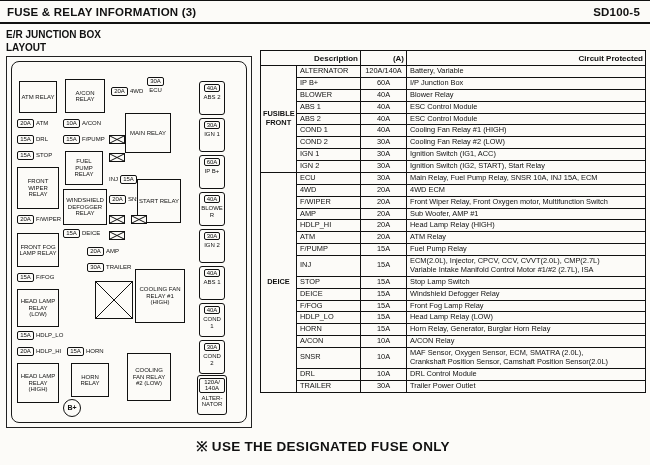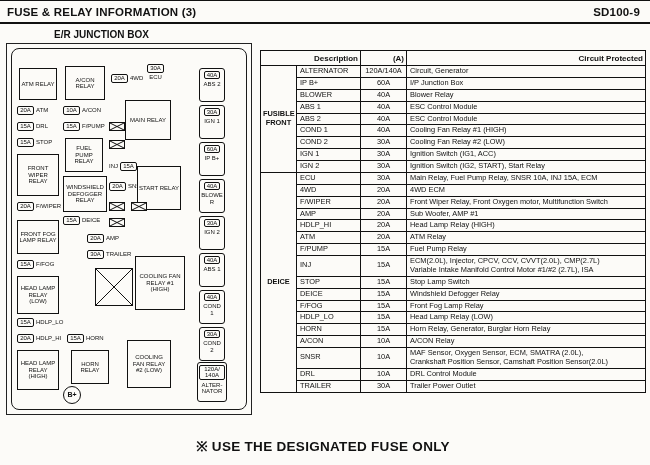--- a/index.html
+++ b/index.html
@@ -8,21 +8,21 @@
   .page { position:relative; width:650px; height:465px; background:#fcfbf8; overflow:hidden; }
 
   
   .topbar { position:absolute; top:0; left:0; right:0; height:24px;
             display:flex; justify-content:space-between; align-items:center;
             padding:0 10px 0 7px; border-top:1.5px solid #111; border-bottom:2px solid #111;
             font-weight:bold; font-size:11.5px; letter-spacing:.2px; }
 
   
   .left { position:absolute; left:6px; top:28px; width:248px; }
-  .jb-title { font-weight:bold; font-size:10px; line-height:1.3;margin-left:48px; }
+  .jb-title { font-weight:bold; font-size:10px; line-height:1.3; }
   .layout-panel { position:relative; margin-top:2px; width:246px; height:372px;
                   border:1px solid #222; background:#fcfbf8; }
   .inner-outline { position:absolute; left:4px; top:4px; right:4px; bottom:4px;
                    border:1.5px solid #1a1a1a; border-radius:8px; }
   .layout-items { position:absolute; left:0; top:0; right:0; bottom:0; }
   .li { position:absolute; font-size:6px; line-height:1.08; color:#111; }
   .relay { border:1px solid #111; display:flex; align-items:center; justify-content:center;
            text-align:center; padding:1px; background:#fcfbf8; }
   .fuse-h { display:flex; align-items:center; gap:2px; white-space:nowrap; }
   .fuse-h .amp, .fuse-s .amp { border:1px solid #111; border-radius:2px; min-width:17px;
@@ -55,26 +55,27 @@
   .footer { position:absolute; left:0; right:4px; top:437px; text-align:center;
             font-weight:bold; font-size:13.5px; letter-spacing:.3px; }
 </style>
 </head>
 <body>
 
 <div class="page">
 
   <div class="topbar">
     <span>FUSE &amp; RELAY INFORMATION (3)</span>
-    <span>SD100-9</span>
+    <span>SD100-5</span>
   </div>
 
   <div class="left">
     <div class="jb-title">
       <div>E/R JUNCTION BOX</div>
+      <div>LAYOUT</div>
     </div>
     <div class="layout-panel">
       <div class="inner-outline"></div>
       <div class="layout-items" id="layout-items">
           <div class="li relay" style="left: 12px; top: 24px; width: 38px; height: 32px;">ATM RELAY</div>
           <div class="li relay" style="left: 58px; top: 22px; width: 40px; height: 34px;">A/CON RELAY</div>
           <div class="li fuse-h" style="left: 104px; top: 30px;">
             <span class="amp">20A</span>
             <span class="lbl">4WD</span>
           </div>
@@ -244,21 +245,21 @@
           <th>(A)</th>
           <th>Circuit Protected</th>
         </tr>
       </thead>
       <tbody id="circuit-tbody">
           <tr>
             <td class="group-cell" rowspan="9">FUSIBLE FRONT</td>
             <td class="desc">ALTERNATOR</td>
             <td class="amp">120A/140A</td>
             <td class="prot">
-              <div>Circuit, Generator</div>
+              <div>Battery, Variable</div>
             </td>
           </tr>
           <tr>
             <td class="desc">IP B+</td>
             <td class="amp">60A</td>
             <td class="prot">
               <div>I/P Junction Box</div>
             </td>
           </tr>
           <tr>

